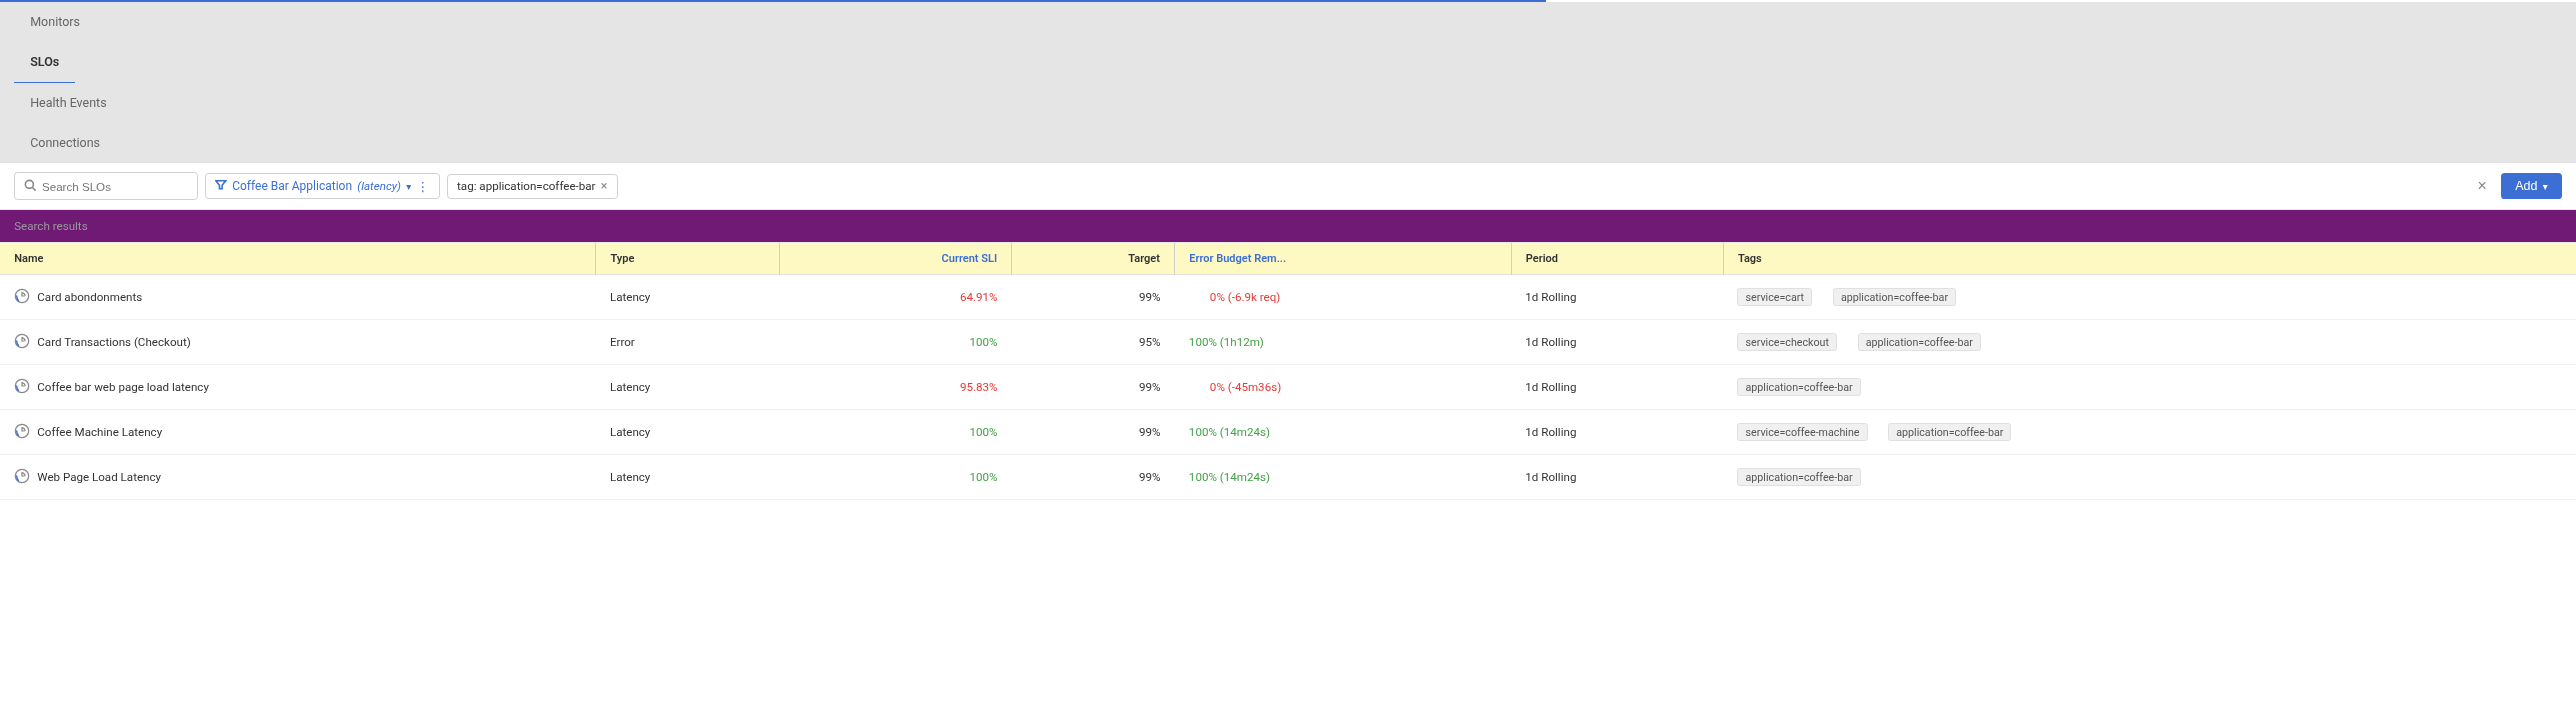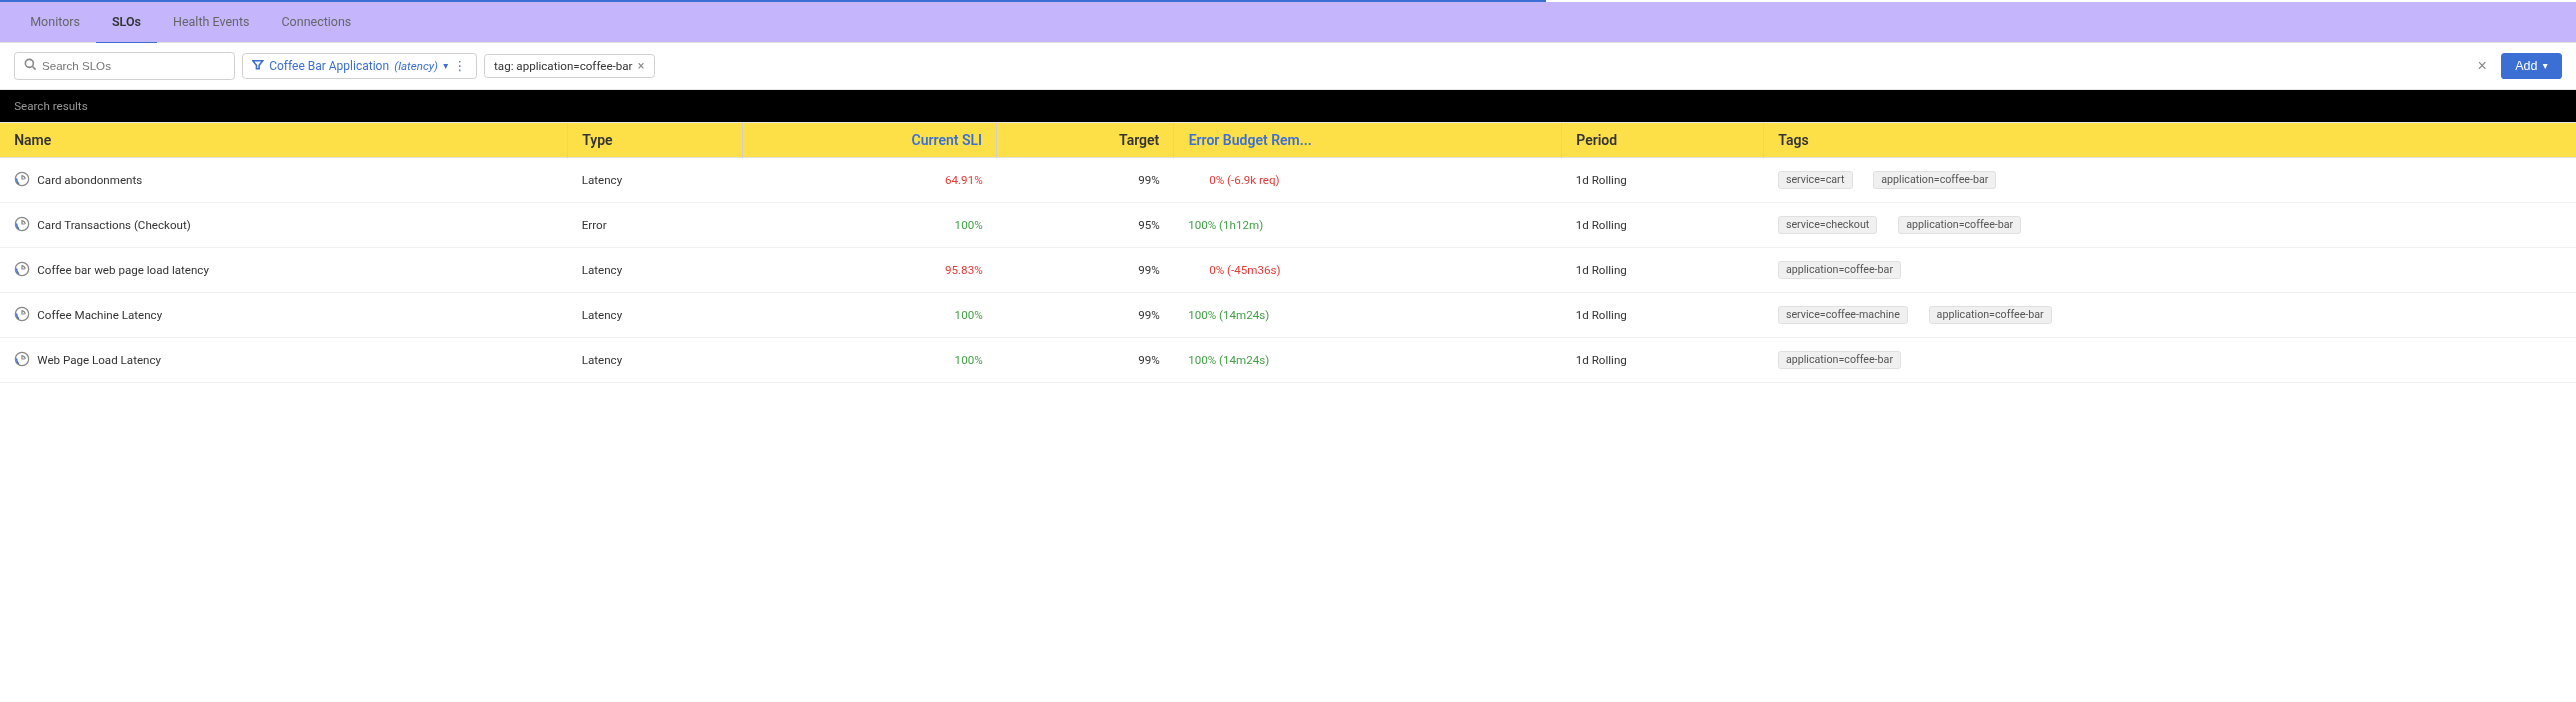--- a/index.html
+++ b/index.html
@@ -9,21 +9,22 @@
       background: #fff;
       color: #333;
     }
 
     
     .nav-tabs {
       display: flex;
       align-items: flex-start;
       border-bottom: 0.9px solid #e0e0e0;
       padding: 0 14.2px;
-      background: #c4b5fd;
+      background: #e5e5e5;
+      flex-direction: column;
     }
     .nav-tab {
       padding: 12.5px 16px;
       cursor: pointer;
       color: #666;
       font-size: 12.5px;
       border-bottom: 1.8px solid transparent;
       margin-bottom: -0.9px;
     }
     .nav-tab.active {
@@ -40,21 +41,21 @@
       border-bottom: 0.9px solid #e8e8e8;
       gap: 7.1px;
       background: #fff;
     }
     .search-box {
       display: flex;
       align-items: center;
       border: 0.9px solid #d0d0d0;
       border-radius: 3.6px;
       padding: 5.3px 9px;
-      width: 221px;
+      width: 184px;
       gap: 5.3px;
       background: #fff;
     }
     .search-box input {
       border: none;
       outline: none;
       font-size: 11.6px;
       color: #333;
       width: 100%;
       background: transparent;
@@ -115,43 +116,43 @@
       font-size: 12.5px;
       font-weight: 500;
       cursor: pointer;
     }
 
     
     .results-label {
       padding: 9px 14.2px;
       color: #999;
       font-size: 11.6px;
-      background: #000000;
+      background: #701a75;
       border-bottom: 0.9px solid #e8e8e8;
     }
 
     
     .table-wrapper {
       overflow-x: auto;
     }
     table {
       width: 100%;
       border-collapse: collapse;
     }
     thead tr {
       border-bottom: 0.9px solid #e0e0e0;
     }
     thead th {
       padding: 9px 14.2px;
       text-align: left;
       font-weight: 600;
-      font-size: 14px;
+      font-size: 11px;
       color: #333;
       white-space: nowrap;
-      background: #fde047;
+      background: #fef9c3;
     }
     thead th.align-right { text-align: right; }
     thead th.col-current-sli { color: #3b6fd4; }
     thead th.col-error-budget { color: #3b6fd4; }
 
     .col-separator {
       border-right: 0.9px solid #d0d0d0;
     }
 
     tbody tr {

